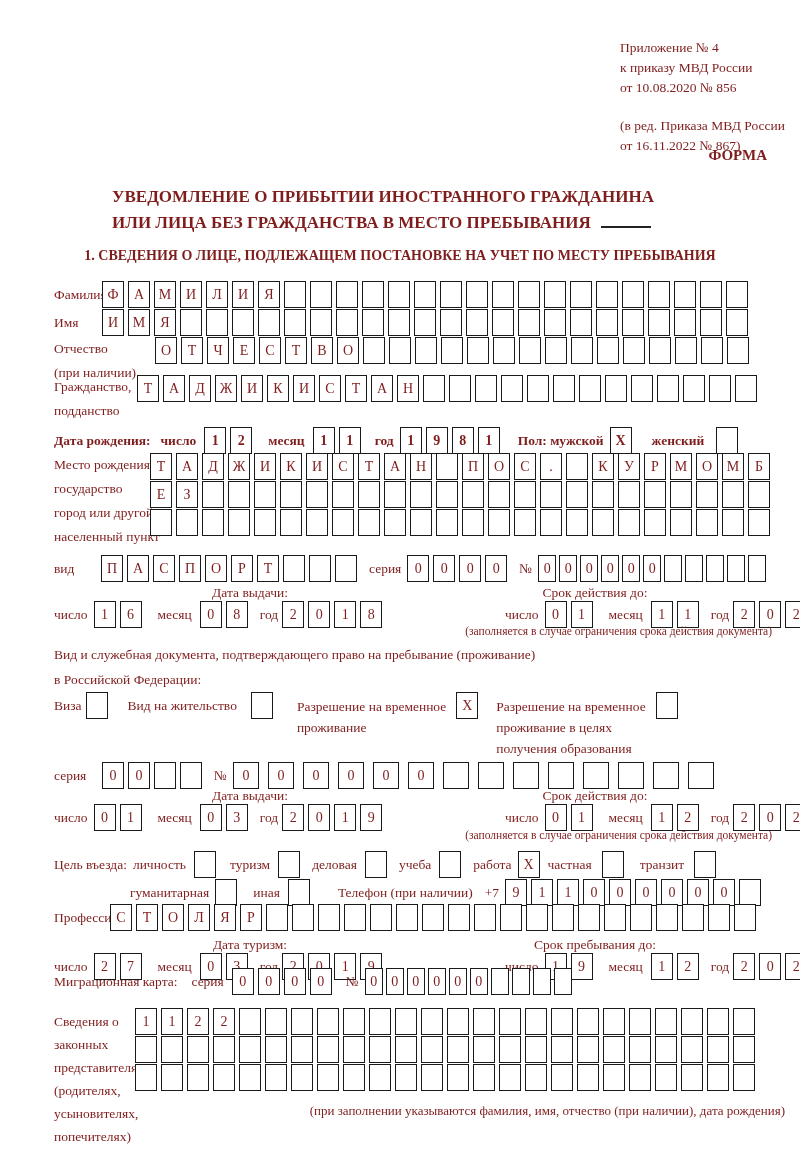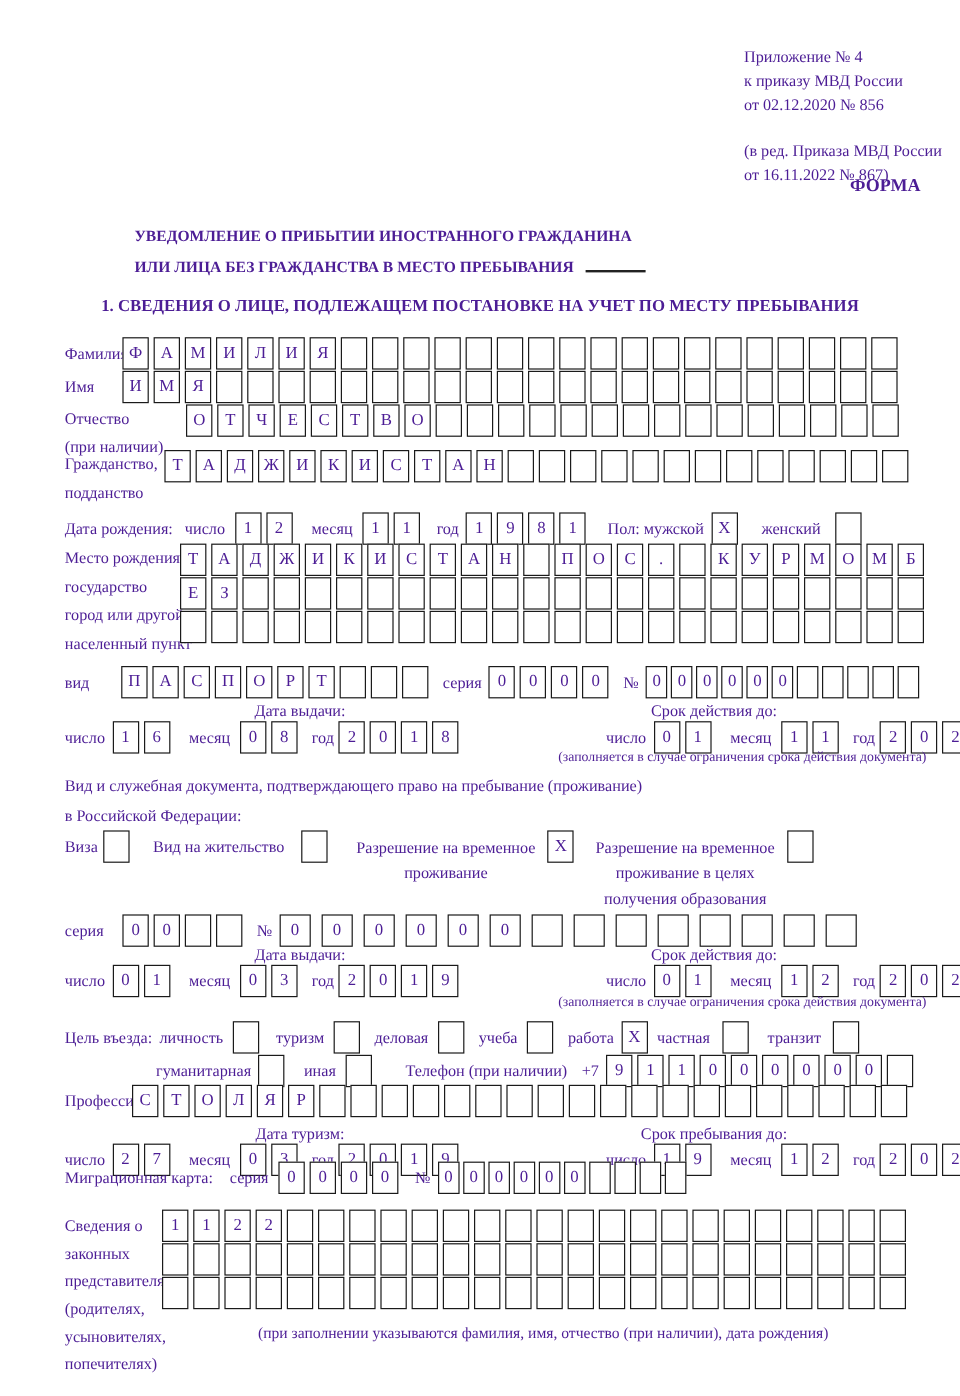--- a/index.html
+++ b/index.html
@@ -1,29 +1,29 @@
 <!DOCTYPE html>
 <html><head>
 <meta charset="utf-8">
 <style>
   html,body{margin:0;padding:0;background:#fff;}
-  .page{position:relative;width:800px;height:1163px;background:#fff;color:#4c1d95;
+  .page{position:relative;width:800px;height:1163px;background:#fff;color:#7f1d1d;
         font-family:"Liberation Serif","DejaVu Serif",serif;overflow:hidden;}
   .abs{position:absolute;}
   .row{position:absolute;display:flex;align-items:flex-start;white-space:nowrap;}
   .ref{top:38px;left:620px;font-size:13.5px;line-height:20px;}
   .amend{margin-top:18px;}
   .forma{top:147px;right:33px;font-weight:bold;font-size:15px;}
-  .title{top:184px;left:112px;font-weight:bold;font-size:13px;line-height:26px;}
+  .title{top:184px;left:112px;font-weight:bold;font-size:17px;line-height:26px;}
   .tuline{display:inline-block;width:50px;border-bottom:2px solid #222;margin-left:10px;height:14px;}
   .sech{top:248px;left:0;width:100%;text-align:center;font-weight:bold;font-size:14px;}
   .dochead{top:536px;left:0;width:100%;text-align:center;font-weight:bold;font-size:14px;}
   .lbl{font-size:13.5px;line-height:16px;padding-top:6px;flex:none;}
   .lblcol{font-size:13.5px;line-height:24px;flex:none;}
-  .lblcol.tc{text-align:center;line-height:21px;padding-top:4px;}
+  .lblcol.tc{text-align:left;line-height:21px;padding-top:4px;}
   .lblcol6{font-size:13.5px;line-height:23px;}
   .cells{display:flex;flex:none;}
   .cell{width:20px;height:25px;border:1.5px solid #1a1a1a;margin-right:4px;display:flex;
         align-items:center;justify-content:center;font-size:14px;flex:none;background:#fff;}
   .smset .cell{width:16px;margin-right:3px;}
   .lgset .cell{width:24px;margin-right:9px;}
   .cellrow{display:flex;margin-bottom:1px;}
   .colhead{position:absolute;font-size:13.5px;text-align:center;}
   .note{position:absolute;font-size:11.5px;}
   .txt{position:absolute;font-size:13.5px;}
@@ -32,21 +32,21 @@
   .ml24{margin-left:24px}
 </style>
 </head>
 <body>
 
 <div class="page">
 
   <div class="abs ref">
     <div>Приложение № 4</div>
     <div>к приказу МВД России</div>
-    <div>от 02.12.2020 № 856</div>
+    <div>от 10.08.2020 № 856</div>
     <div class="amend">
       <div>(в ред. Приказа МВД России</div>
       <div>от 16.11.2022 № 867)</div>
     </div>
   </div>
   <div class="abs forma">ФОРМА</div>
 
   <div class="abs title">
     <div>УВЕДОМЛЕНИЕ О ПРИБЫТИИ ИНОСТРАННОГО ГРАЖДАНИНА</div>
     <div>
@@ -176,21 +176,21 @@
         <span class="cell"></span>
         <span class="cell"></span>
         <span class="cell"></span>
         <span class="cell"></span>
         <span class="cell"></span>
         <span class="cell"></span>
         <span class="cell"></span>
       </span>
   </div>
 
-  <div class="row" style="top:427px;left:54px;">
+  <div class="row" style="top:427px;left:54px;font-weight:bold;">
     <span class="lbl">Дата рождения:</span>
     <span class="lbl ml10">число</span>
     <span class="cells ml8">
         <span class="cell">1</span>
         <span class="cell">2</span>
       </span>
     <span class="lbl ml12">месяц</span>
     <span class="cells ml8">
         <span class="cell">1</span>
         <span class="cell">1</span>
@@ -681,15 +681,15 @@
         <span class="cell"></span>
         <span class="cell"></span>
         <span class="cell"></span>
         <span class="cell"></span>
         <span class="cell"></span>
         <span class="cell"></span>
         <span class="cell"></span>
         <span class="cell"></span>
       </div>
   </div>
-  <div class="note" style="top:1103px;left:215px;right:15px;text-align:left;font-size:13px;">(при заполнении указываются фамилия, имя, отчество (при наличии), дата рождения)</div>
+  <div class="note" style="top:1103px;left:215px;right:15px;text-align:right;font-size:13px;">(при заполнении указываются фамилия, имя, отчество (при наличии), дата рождения)</div>
 
 </div>
 
 </body></html>

